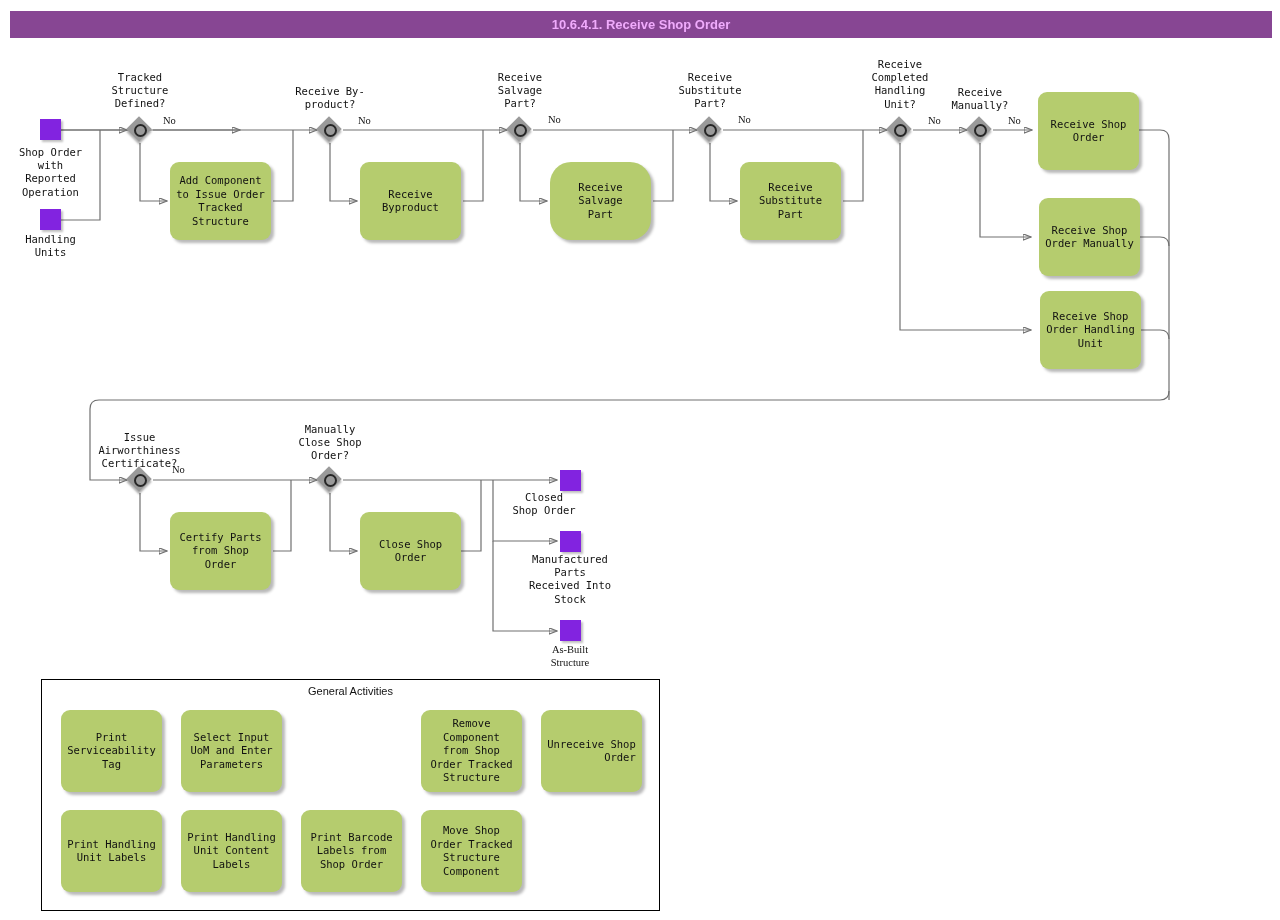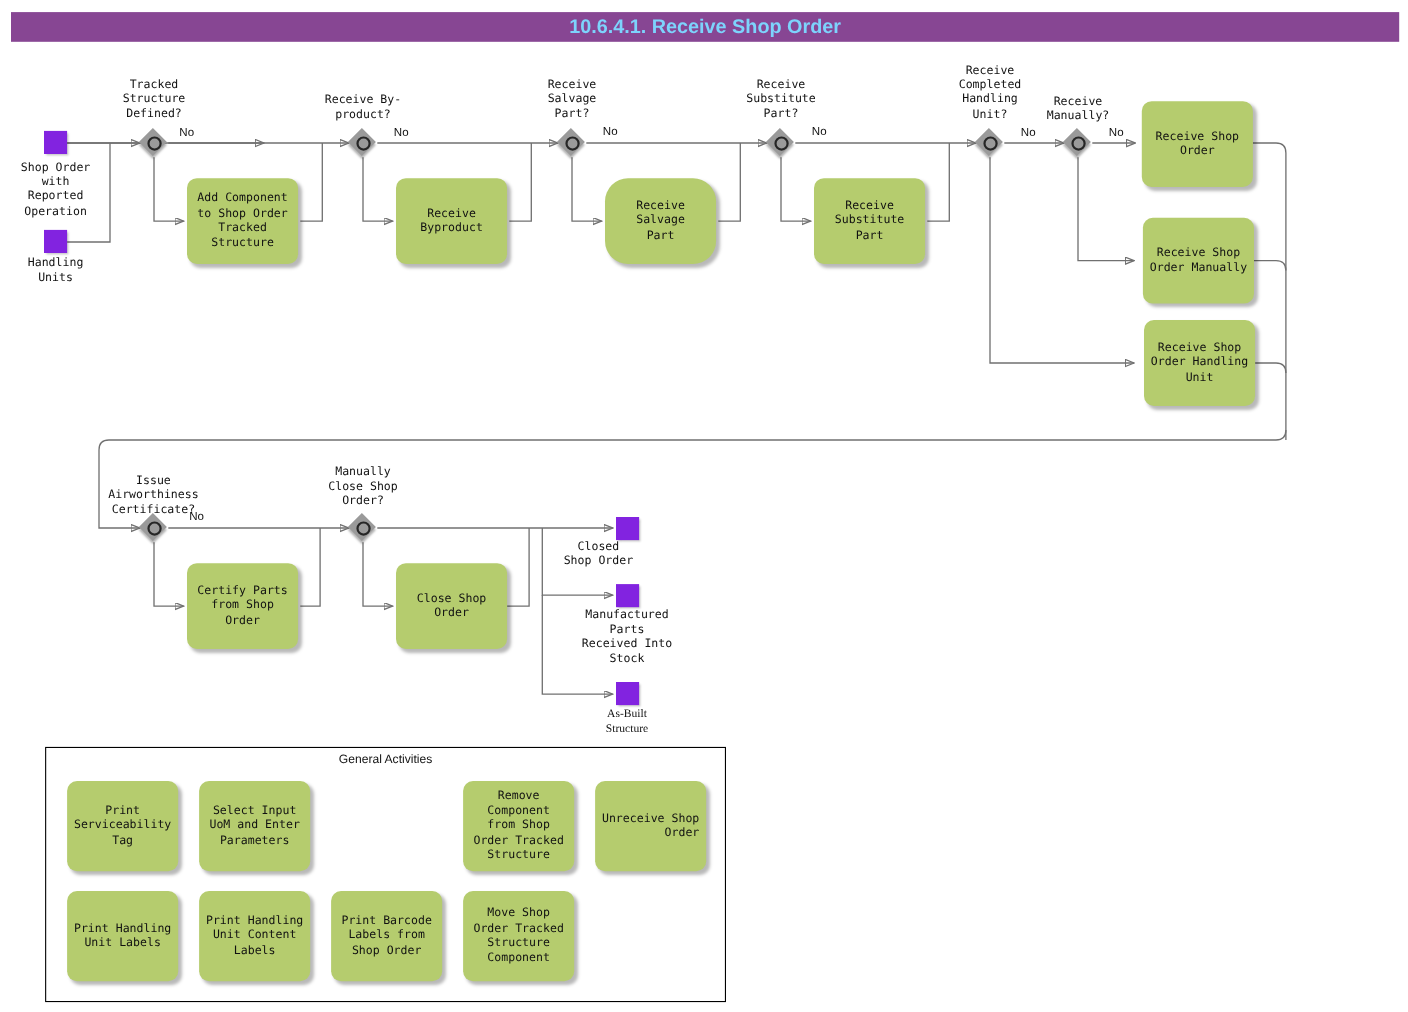--- a/index.html
+++ b/index.html
@@ -31,24 +31,24 @@
     height: 27px;
     background: #874693;
   }
   .titlebar-text {
     position: absolute;
     left: 0; right: 0;
     top: 0;
     height: 27px;
     line-height: 27px;
     text-align: center;
-    color: #7dd3fc;
+    color: #f0abfc;
     font-family: "Liberation Sans", sans-serif;
     font-weight: bold;
-    font-size: 18px;
+    font-size: 13px;
     letter-spacing: 0px;
     white-space: nowrap;
   }
 
   
   #wires {
     position: absolute;
     left: 0; top: 0;
     width: 1280px;
     height: 920px;
@@ -117,21 +117,21 @@
     color: #111111;
     font-family: "DejaVu Sans Mono", monospace;
     font-size: 10.5px;
     line-height: 13.2px;
     text-align: center;
     white-space: pre-line;
   }
   .flowlabel {
     position: absolute;
     color: #111111;
-    font-family: Liberation Sans, sans-serif;
+    font-family: Liberation Serif, serif;
     font-size: 10.5px;
     line-height: 12px;
     white-space: nowrap;
   }
 
   
   .group-box {
     position: absolute;
     left: 41px;
     top: 679px;
@@ -304,21 +304,21 @@
 
   <div class="gateway" style="left:317px; top:467px;">
     <div class="diamond"></div>
     <div class="ring"></div>
   </div>
   <div class="lbl" style="left:280px; top:423px; width:100px;">Manually
 Close Shop
 Order?</div>
 
   <div class="task" style="left:170px; top:162px; width:101px; height:78px;">Add Component
-to Shop Order
+to Issue Order
 Tracked
 Structure</div>
 
   <div class="task" style="left:360px; top:162px; width:101px; height:78px;">Receive
 Byproduct</div>
 
   <div class="task" style="left:550px; top:162px; width:101px; height:78px;border-radius:21px;">Receive Salvage
 Part</div>
 
   <div class="task" style="left:740px; top:162px; width:101px; height:78px;">Receive

